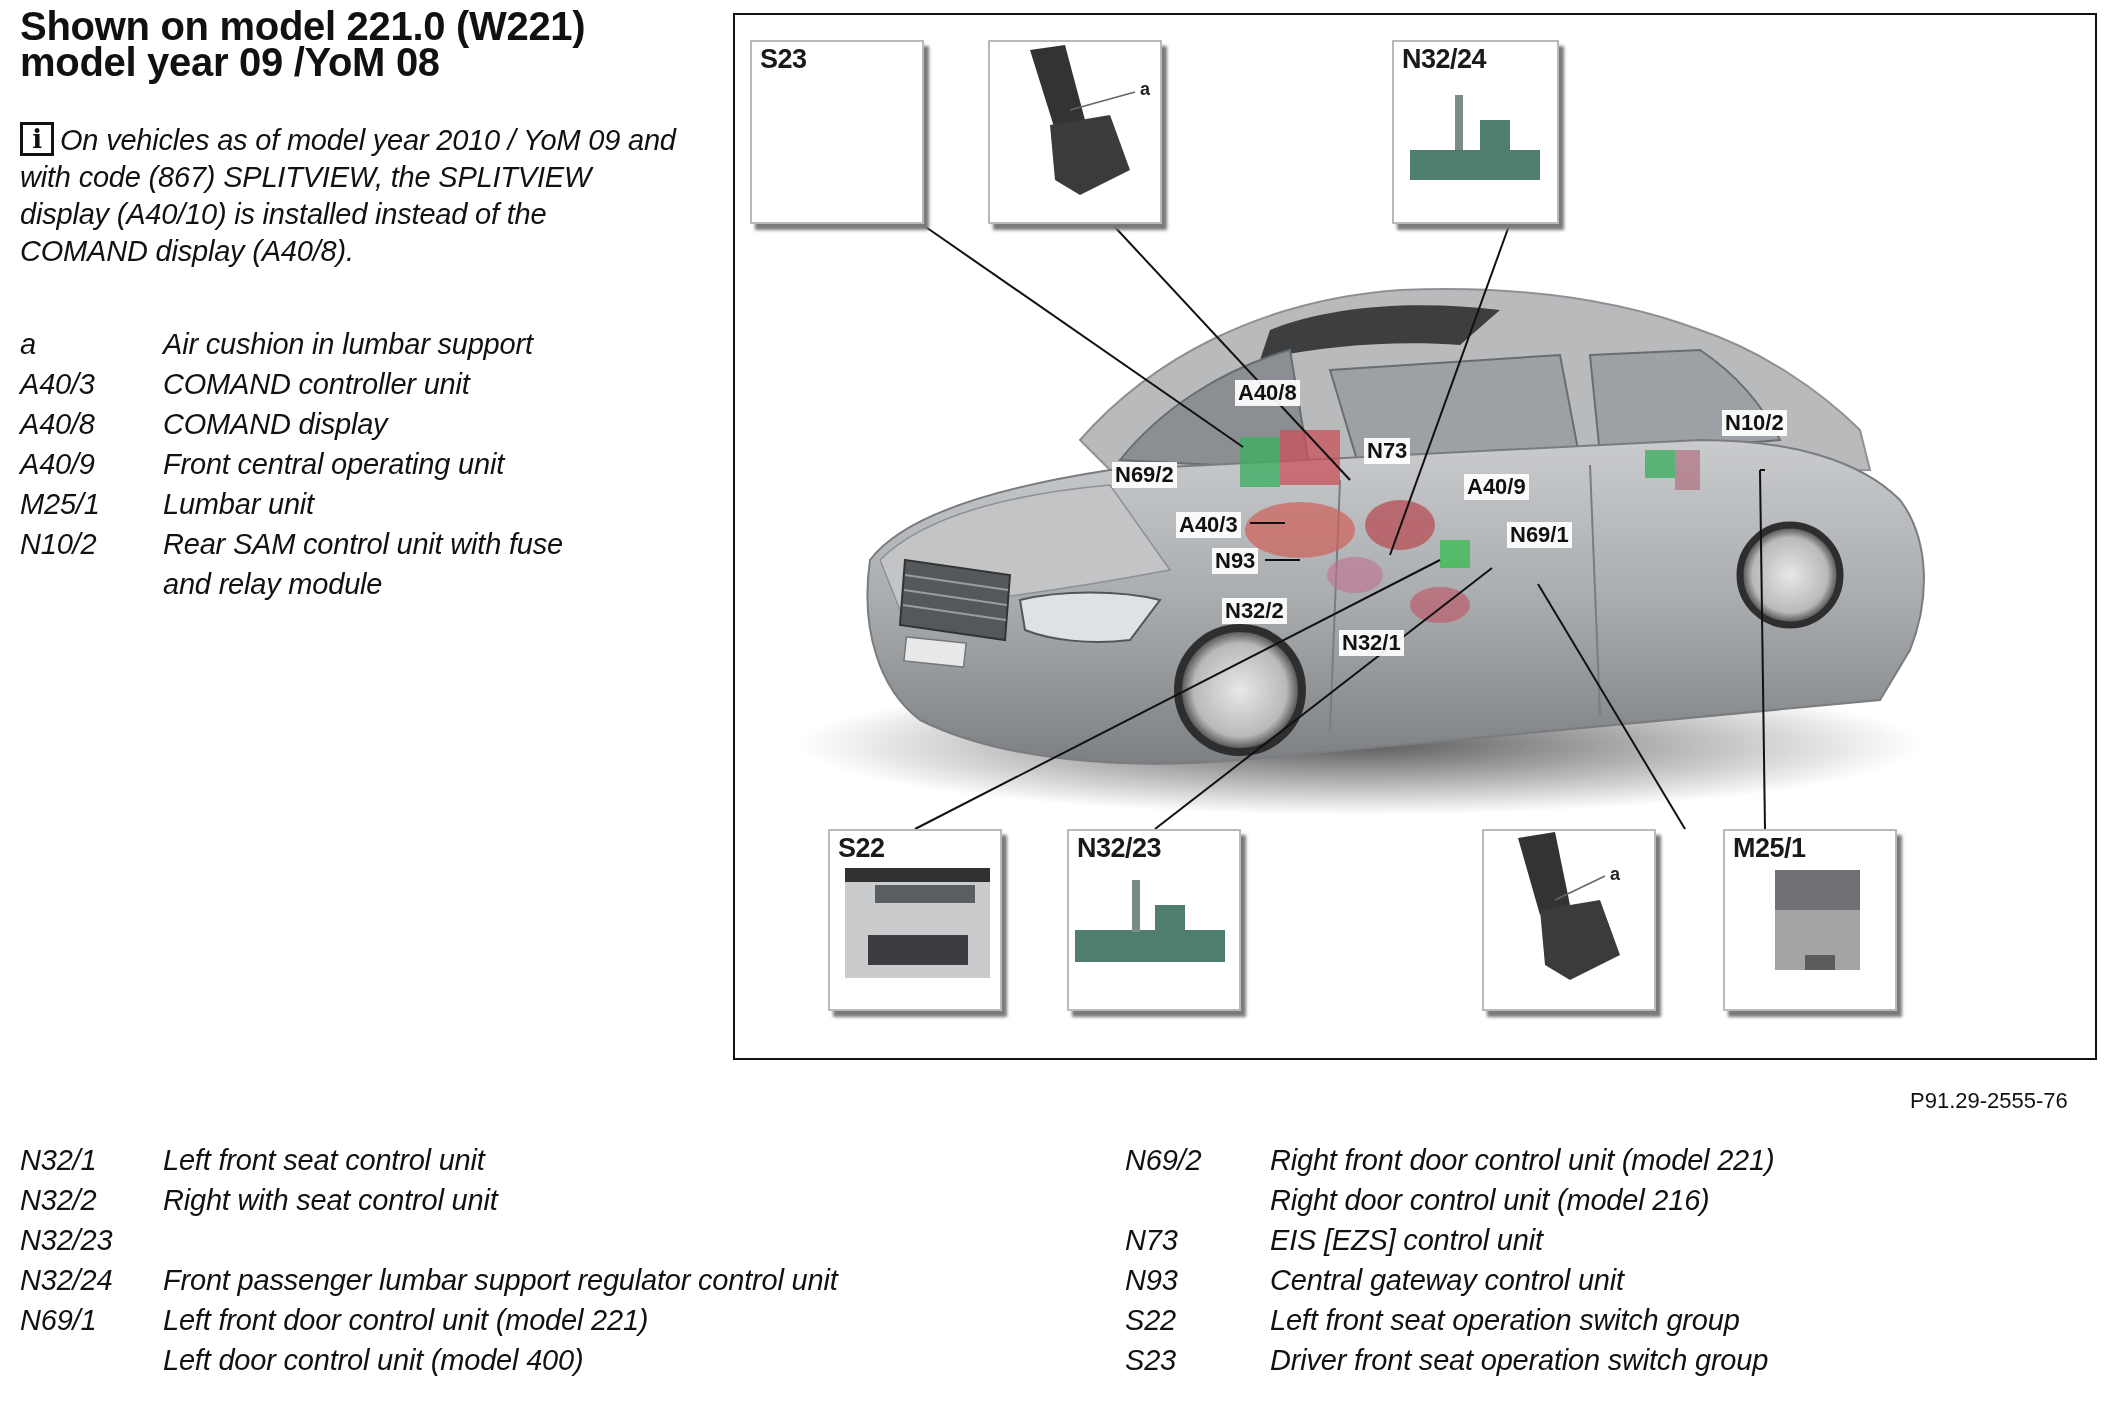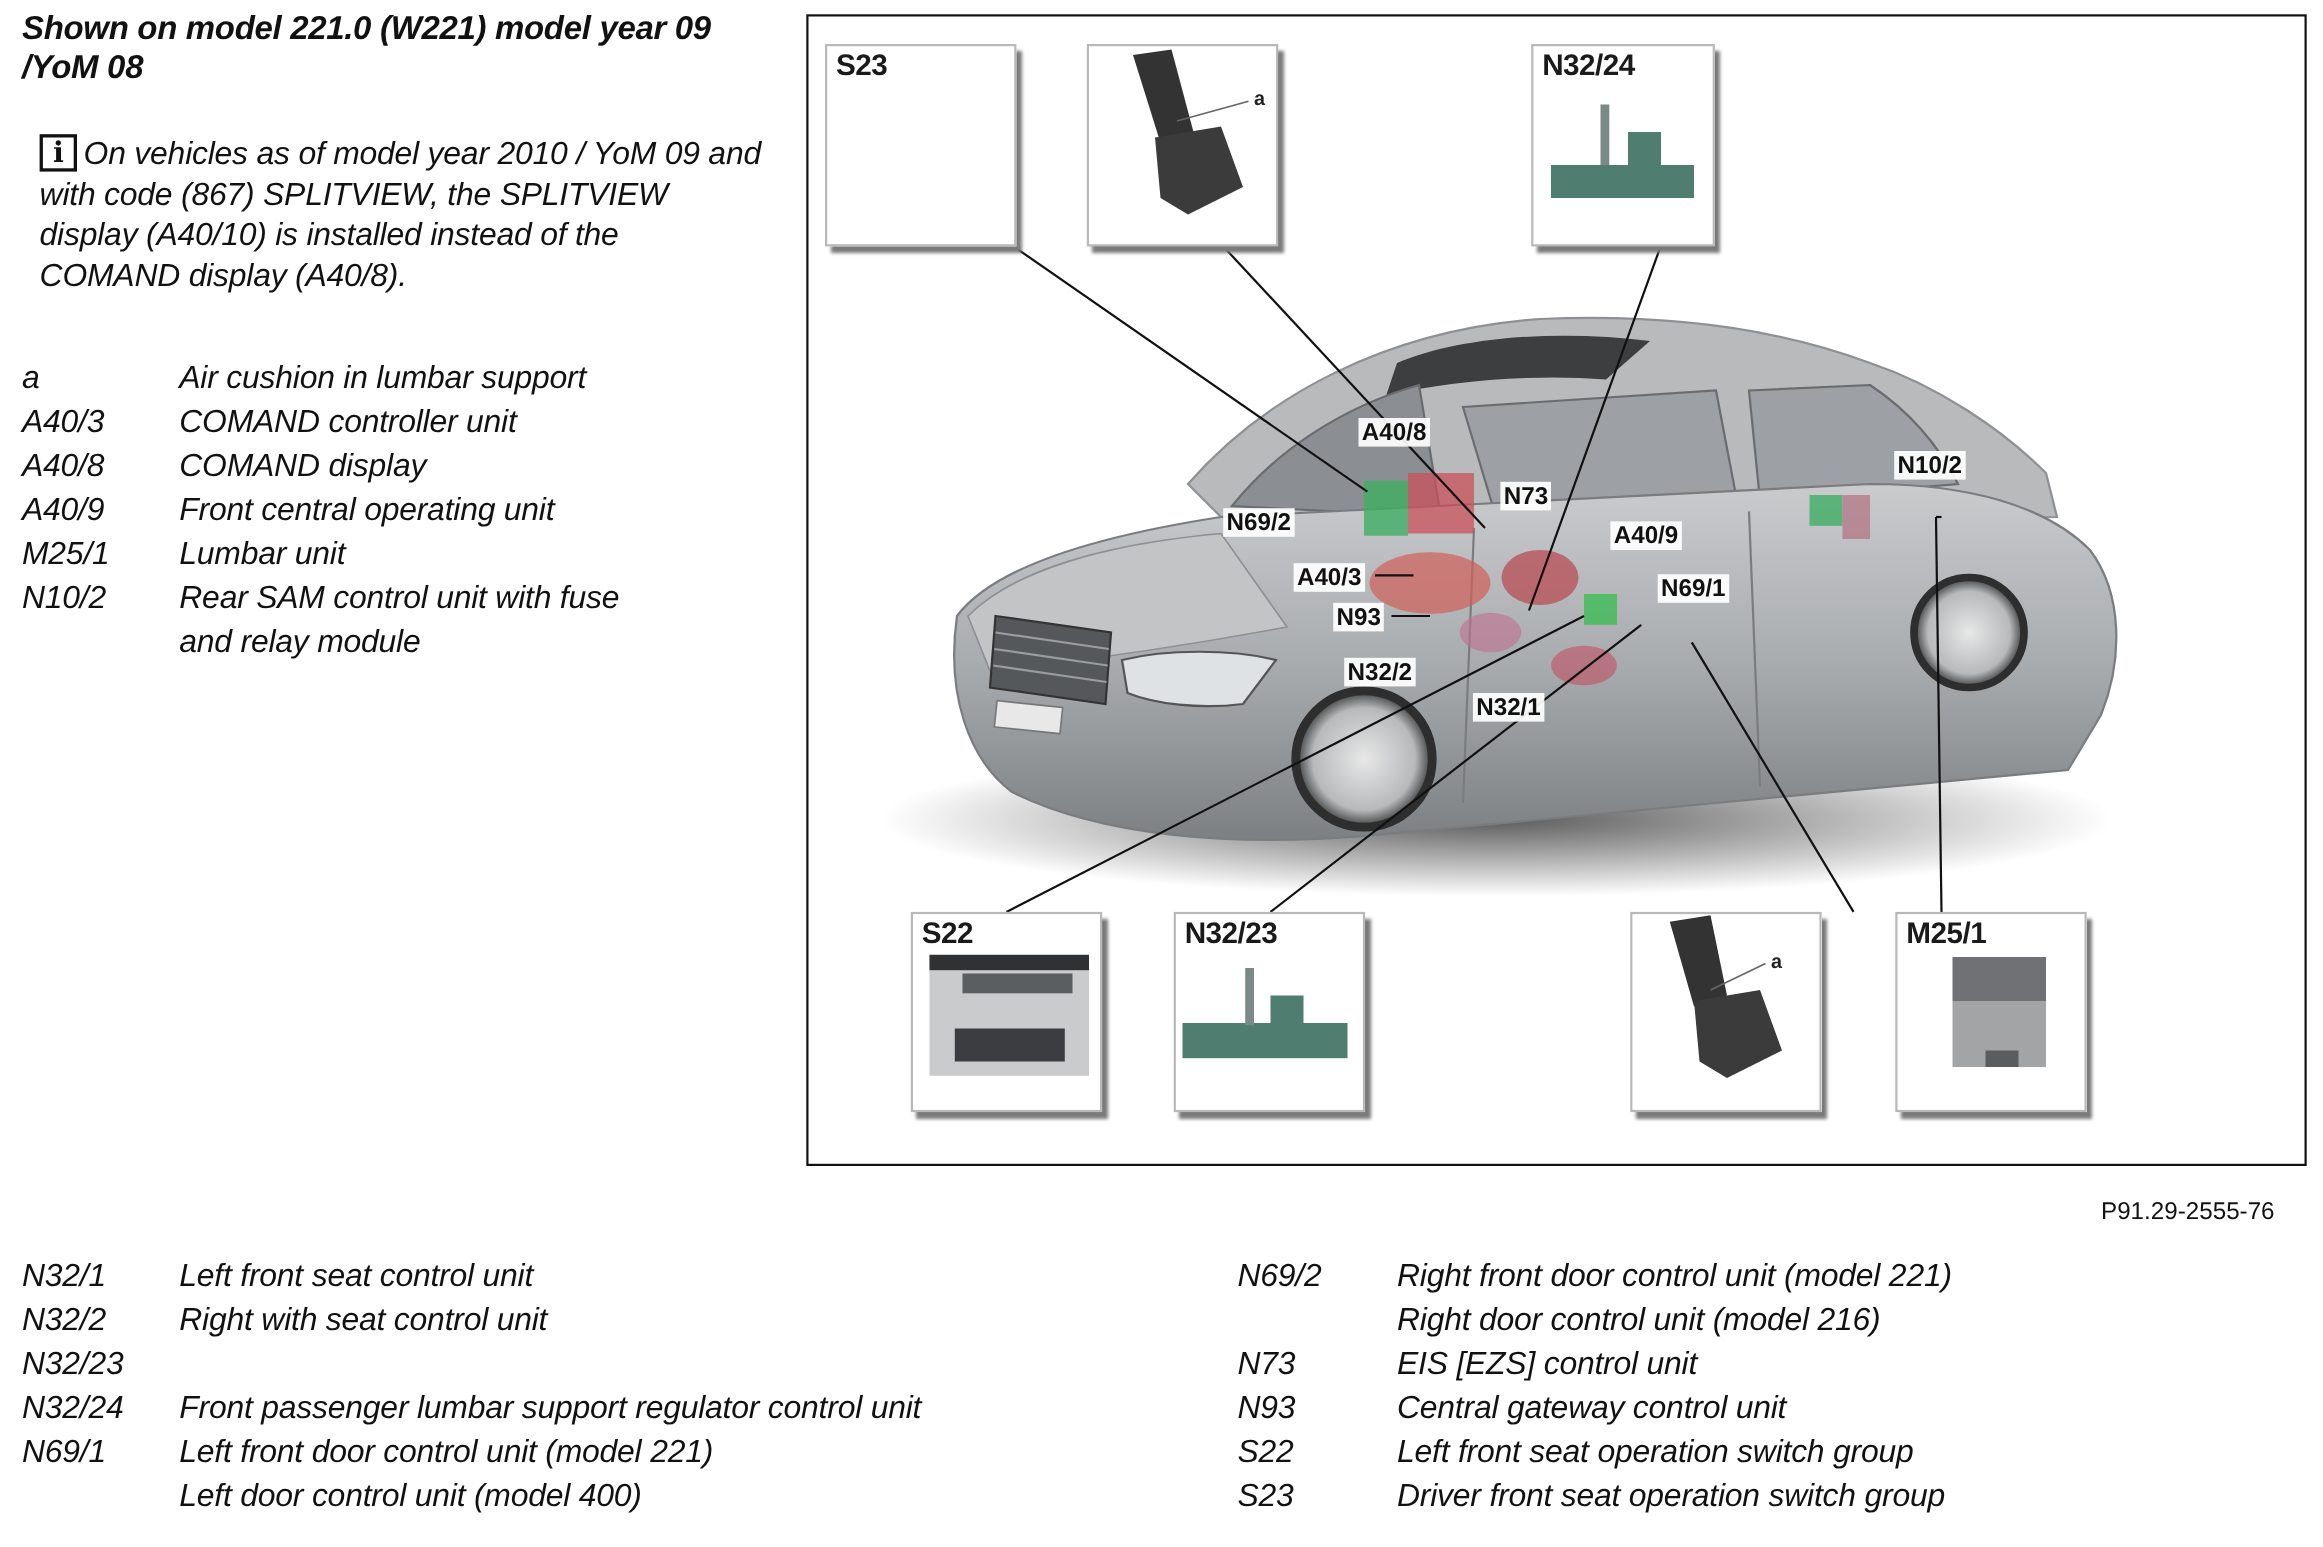--- a/index.html
+++ b/index.html
@@ -1,18 +1,18 @@
 <!DOCTYPE html>
 <html><head>
 <meta charset="utf-8">
 <style>
   html, body { margin:0; padding:0; background:#ffffff; }
   body { width:2112px; height:1406px; position:relative; overflow:hidden; font-family:"Liberation Sans", sans-serif; color:#111; }
-  .heading { position:absolute; left:20px; top:8px; width:680px; font-weight:bold; font-size:30px; line-height:36px; letter-spacing:-0.3px;font-style:italic; }
-  .note { position:absolute; left:36px; top:122px; width:660px; font-style:italic; font-size:29px; line-height:37px; letter-spacing:-0.2px; }
+  .heading { position:absolute; left:20px; top:8px; width:680px; font-weight:bold; font-size:40px; line-height:36px; letter-spacing:-0.3px; }
+  .note { position:absolute; left:20px; top:122px; width:660px; font-style:italic; font-size:29px; line-height:37px; letter-spacing:-0.2px; }
   .info-icon { display:inline-block; width:34px; height:34px; border:3px solid #111; box-sizing:border-box; text-align:center; font-family:"DejaVu Serif", serif; font-weight:bold; font-style:normal; font-size:26px; line-height:28px; vertical-align:2px; margin-right:6px; }
   .legend { position:absolute; font-style:italic; font-size:29px; line-height:40px; letter-spacing:-0.2px; }
   .legend .row { display:flex; }
   .legend .code { flex:0 0 auto; }
   .legend .desc { }
   .legend-left { left:20px; top:324px; }
   .legend-left .code { width:143px; }
   .legend-bl { left:20px; top:1140px; }
   .legend-bl .code { width:143px; }
   .legend-br { left:1125px; top:1140px; }

